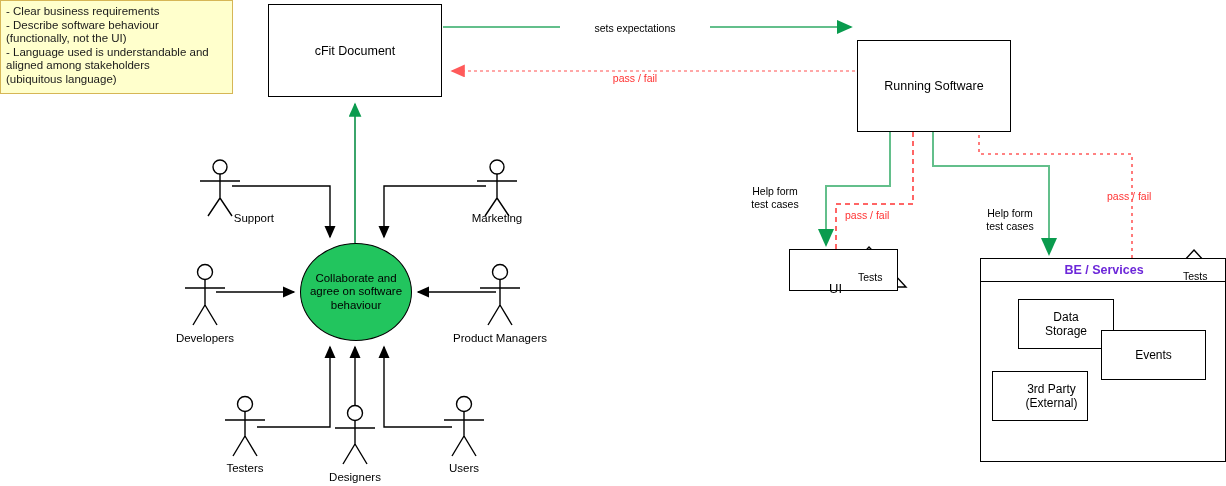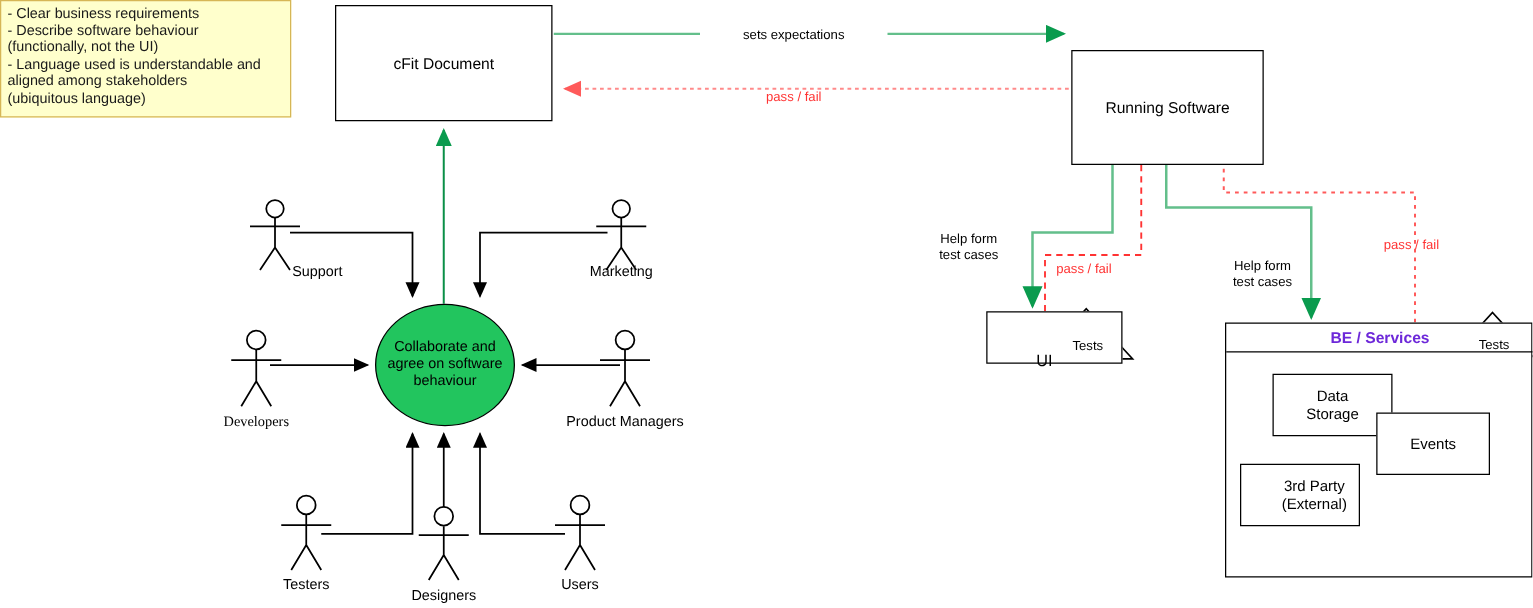--- a/index.html
+++ b/index.html
@@ -42,21 +42,21 @@
     display:flex;align-items:center;justify-content:center;
     font-size:12.5px;font-weight:bold;color:#6d28d9;
   }
   .sub{
     position:absolute;border:1.6px solid #000;background:#fff;
     display:flex;align-items:center;justify-content:center;
     font-size:12px;line-height:14px;text-align:center;color:#000;
     white-space:pre-line;
   }
   .sub-storage{left:992px;top:299px;width:96px;height:50px;margin-left:26px;}
-  .sub-events{left:1101px;top:330px;width:91px;height:50px;}
+  .sub-events{left:1101px;top:330px;width:105px;height:50px;}
   .sub-third{left:992px;top:371px;width:96px;height:50px;padding-left:23px;}
 
   .tri-lbl{position:absolute;font-size:10.5px;color:#000;}
 
   .actor-lbl{position:absolute;font-size:11.5px;color:#000;text-align:center;white-space:nowrap;}
 
   .edge-lbl{position:absolute;font-size:10.5px;color:#000;white-space:pre-line;line-height:13px;}
   .edge-lbl.red{color:#ff3333;}
   .edge-lbl.ctr{text-align:center;}
 </style>
@@ -195,21 +195,21 @@
   <div class="tri-lbl" style="left:1183px;top:270px;">Tests</div>
 
   <div class="node sub sub-storage">Data
 Storage</div>
   <div class="node sub sub-events">Events</div>
   <div class="node sub sub-third">3rd Party
 (External)</div>
 
   <div class="actor-lbl" style="left:174px;top:212px;width:100px;text-align:right;">Support</div>
   <div class="actor-lbl" style="left:447px;top:212px;width:100px;">Marketing</div>
-  <div class="actor-lbl" style="left:155px;top:332px;width:100px;font-family:Liberation Serif, serif;">Developers</div>
+  <div class="actor-lbl" style="left:155px;top:332px;width:100px;">Developers</div>
   <div class="actor-lbl" style="left:425px;top:332px;width:150px;">Product Managers</div>
   <div class="actor-lbl" style="left:195px;top:462px;width:100px;">Testers</div>
   <div class="actor-lbl" style="left:305px;top:471px;width:100px;">Designers</div>
   <div class="actor-lbl" style="left:414px;top:462px;width:100px;">Users</div>
 
   <div class="edge-lbl ctr" style="left:560px;top:22px;width:150px;background:#fff;">sets expectations</div>
   <div class="edge-lbl red ctr" style="left:575px;top:72px;width:120px;background:#fff;">pass / fail</div>
 
   <div class="edge-lbl ctr" style="left:735px;top:185px;width:80px;">Help form
 test cases</div>

